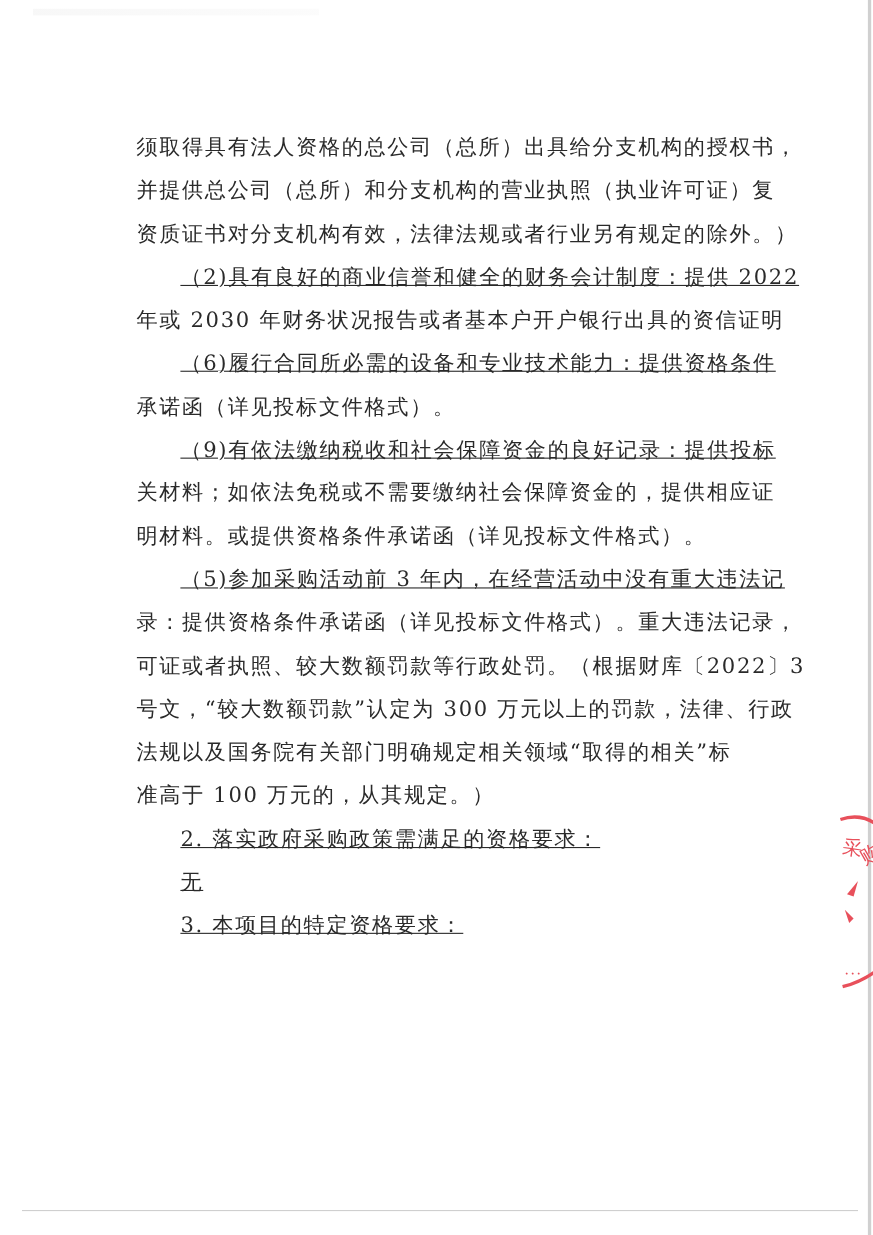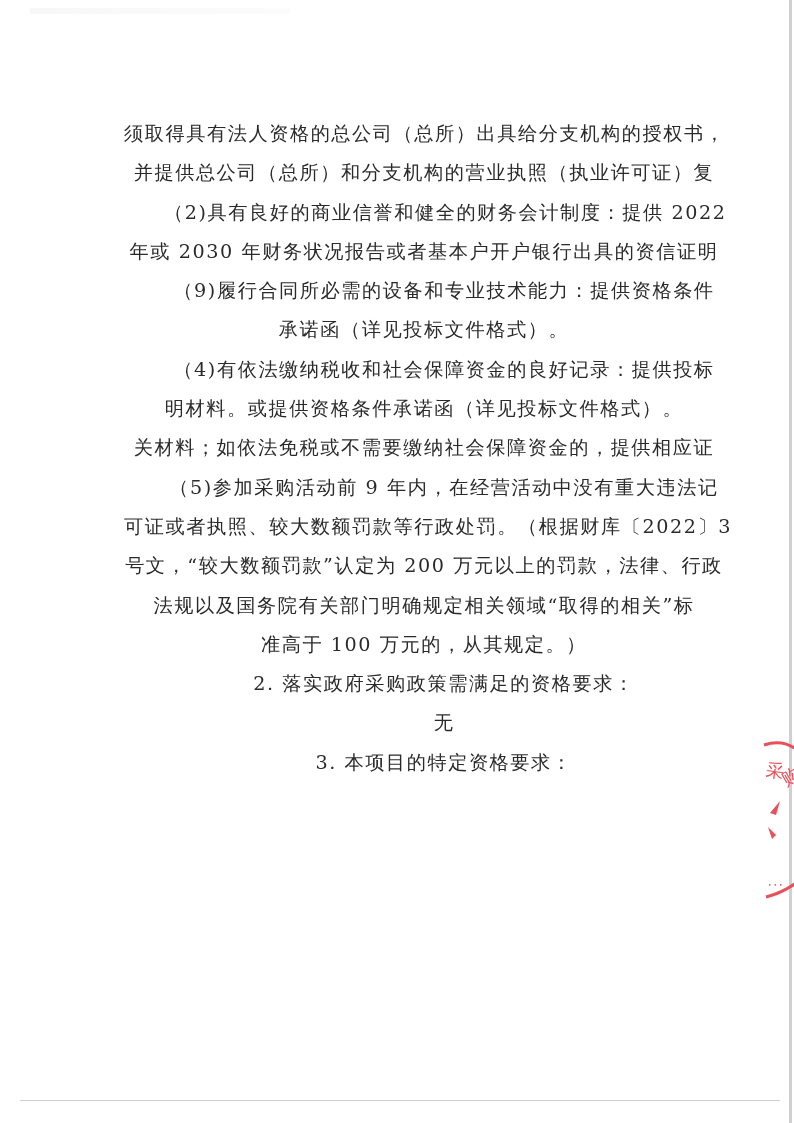--- a/index.html
+++ b/index.html
@@ -4,44 +4,46 @@
 <style>
   html, body { margin:0; padding:0; background:#ffffff; }
   body { width:794px; height:1123px; position:relative; overflow:hidden; }
   .page { position:absolute; left:0; top:0; width:794px; height:1123px; background:#fff; }
   .right-edge { position:absolute; right:2px; top:0; width:3px; height:1123px; background:#d0d0d0; }
   .top-artifact { position:absolute; left:30px; top:8px; width:260px; height:6px; background:linear-gradient(90deg,#f4f4f4,#fafafa); opacity:.7; }
   .bottom-rule { position:absolute; left:20px; top:1100px; width:760px; height:1px; background:#cfcfcf; }
   .text { position:absolute; left:124px; top:114px; width:600px;
           font-family:"DejaVu Serif", "Liberation Serif", serif;
           font-size:19.2px; color:#2a2a2a; letter-spacing:1.55px; }
-  .line { height:39.3px; line-height:39.3px; white-space:nowrap; overflow:visible;text-align:center; }
-  .indent { padding-left:40px; }
+  .line { height:39.3px; line-height:39.3px; white-space:nowrap; overflow:visible; }
+  .indent { padding-left:40px;text-decoration:underline; }
   .stamp { position:absolute; left:762px; top:735px; width:40px; height:170px; }
 </style>
 </head>
 <body>
 
 <div class="page">
   <div class="top-artifact"></div>
   <div class="right-edge"></div>
 
   <div class="text">
     <div class="line">须取得具有法人资格的总公司（总所）出具给分支机构的授权书，</div>
     <div class="line">并提供总公司（总所）和分支机构的营业执照（执业许可证）复</div>
+    <div class="line">资质证书对分支机构有效，法律法规或者行业另有规定的除外。）</div>
     <div class="line indent">（2)具有良好的商业信誉和健全的财务会计制度：提供 2022</div>
     <div class="line">年或 2030 年财务状况报告或者基本户开户银行出具的资信证明</div>
-    <div class="line indent">（9)履行合同所必需的设备和专业技术能力：提供资格条件</div>
+    <div class="line indent">（6)履行合同所必需的设备和专业技术能力：提供资格条件</div>
     <div class="line">承诺函（详见投标文件格式）。</div>
-    <div class="line indent">（4)有依法缴纳税收和社会保障资金的良好记录：提供投标</div>
+    <div class="line indent">（9)有依法缴纳税收和社会保障资金的良好记录：提供投标</div>
+    <div class="line">关材料；如依法免税或不需要缴纳社会保障资金的，提供相应证</div>
     <div class="line">明材料。或提供资格条件承诺函（详见投标文件格式）。</div>
-    <div class="line">关材料；如依法免税或不需要缴纳社会保障资金的，提供相应证</div>
-    <div class="line indent">（5)参加采购活动前 9 年内，在经营活动中没有重大违法记</div>
+    <div class="line indent">（5)参加采购活动前 3 年内，在经营活动中没有重大违法记</div>
+    <div class="line">录：提供资格条件承诺函（详见投标文件格式）。重大违法记录，</div>
     <div class="line">可证或者执照、较大数额罚款等行政处罚。（根据财库〔2022〕3</div>
-    <div class="line">号文，“较大数额罚款”认定为 200 万元以上的罚款，法律、行政</div>
+    <div class="line">号文，“较大数额罚款”认定为 300 万元以上的罚款，法律、行政</div>
     <div class="line">法规以及国务院有关部门明确规定相关领域“取得的相关”标</div>
     <div class="line">准高于 100 万元的，从其规定。）</div>
     <div class="line indent">2. 落实政府采购政策需满足的资格要求：</div>
     <div class="line indent">无</div>
     <div class="line indent">3. 本项目的特定资格要求：</div>
   </div>
 
   <svg class="stamp" viewBox="0 0 40 170" xmlns="http://www.w3.org/2000/svg">
     <path d="M2 10 Q20 4 34 14" stroke="#e8505b" stroke-width="3" fill="none"></path>
     <text x="4" y="42" font-size="18" fill="#e8505b" font-family="DejaVu Serif, serif" transform="rotate(8 14 36)">采</text>

